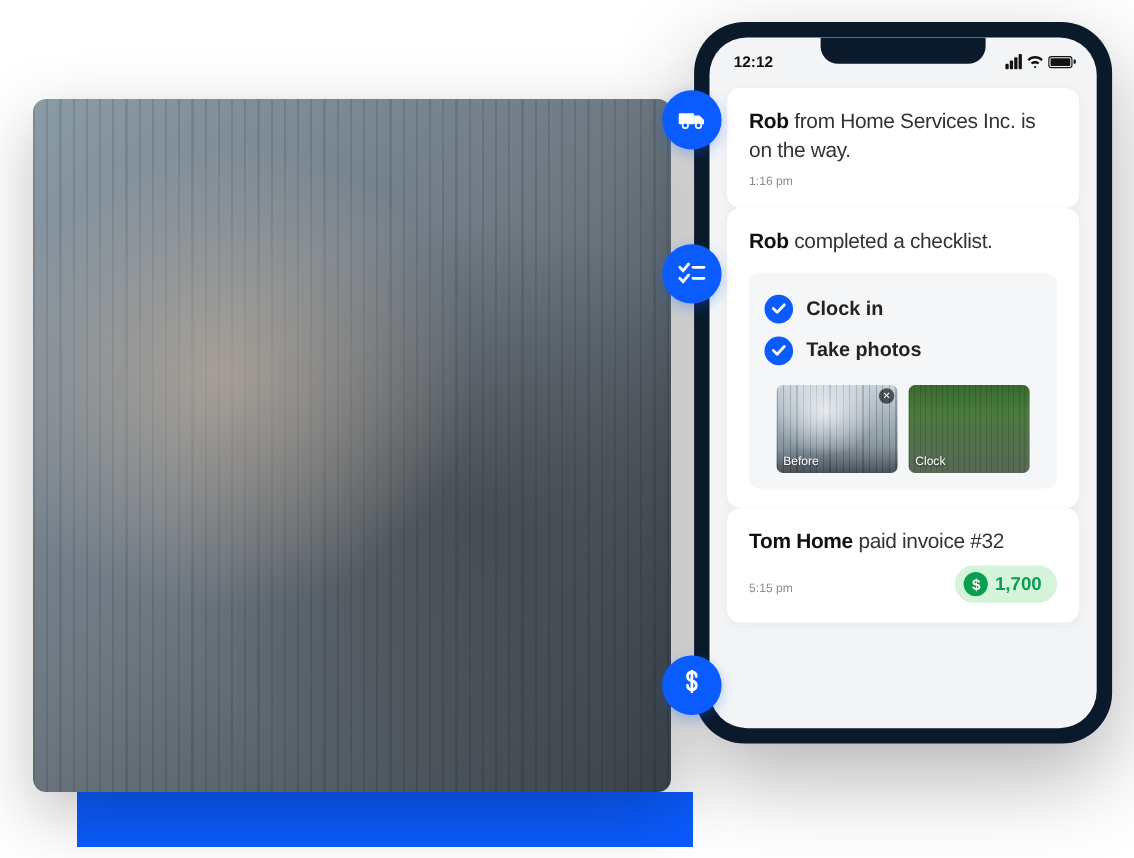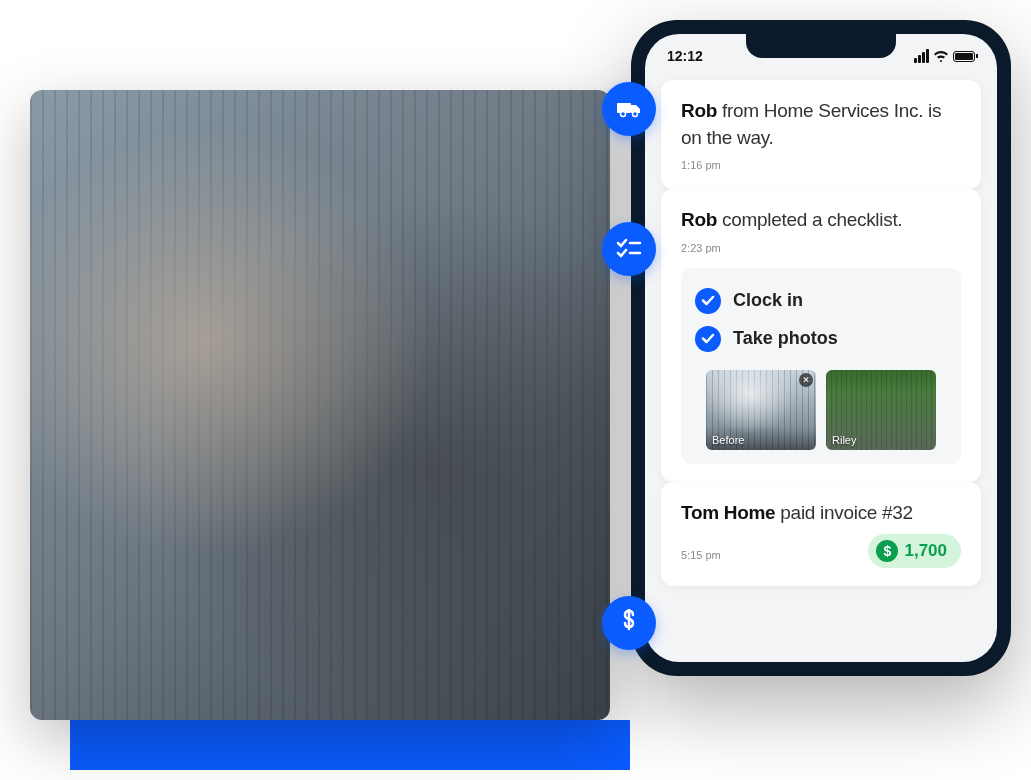--- a/index.html
+++ b/index.html
@@ -354,21 +354,20 @@
         <div class="card-title">
           <span class="bold">Rob</span><span> from Home Services Inc. is on the way.</span>
         </div>
         <div class="card-time">1:16 pm</div>
       </div>
 
       <div class="card">
         <div class="card-title">
           <span class="bold">Rob</span><span> completed a checklist.</span>
         </div>
-        <div class="card-time">2:23 pm</div>
 
         <div class="checklist-box">
           <div class="checklist-item">
             <div class="check-circle">
               <svg width="14" height="11" viewBox="0 0 14 11" fill="none" stroke="#fff" stroke-width="2.5" stroke-linecap="round" stroke-linejoin="round">
                 <path d="M2 5.5 L5.5 9 L12 2"></path>
               </svg>
             </div>
             <span class="label">Clock in</span>
           </div>
@@ -379,21 +378,21 @@
               </svg>
             </div>
             <span class="label">Take photos</span>
           </div>
           <div class="photo-row">
             <div class="photo-thumb before">
               <div class="photo-close">✕</div>
               <div class="photo-label">Before</div>
             </div>
             <div class="photo-thumb after">
-              <div class="photo-label">Riley</div>
+              <div class="photo-label">Clock</div>
             </div>
           </div>
         </div>
       </div>
 
       <div class="card">
         <div class="card-title">
           <span class="bold">Tom Home</span><span> paid invoice #32</span>
         </div>
         <div class="invoice-row">

